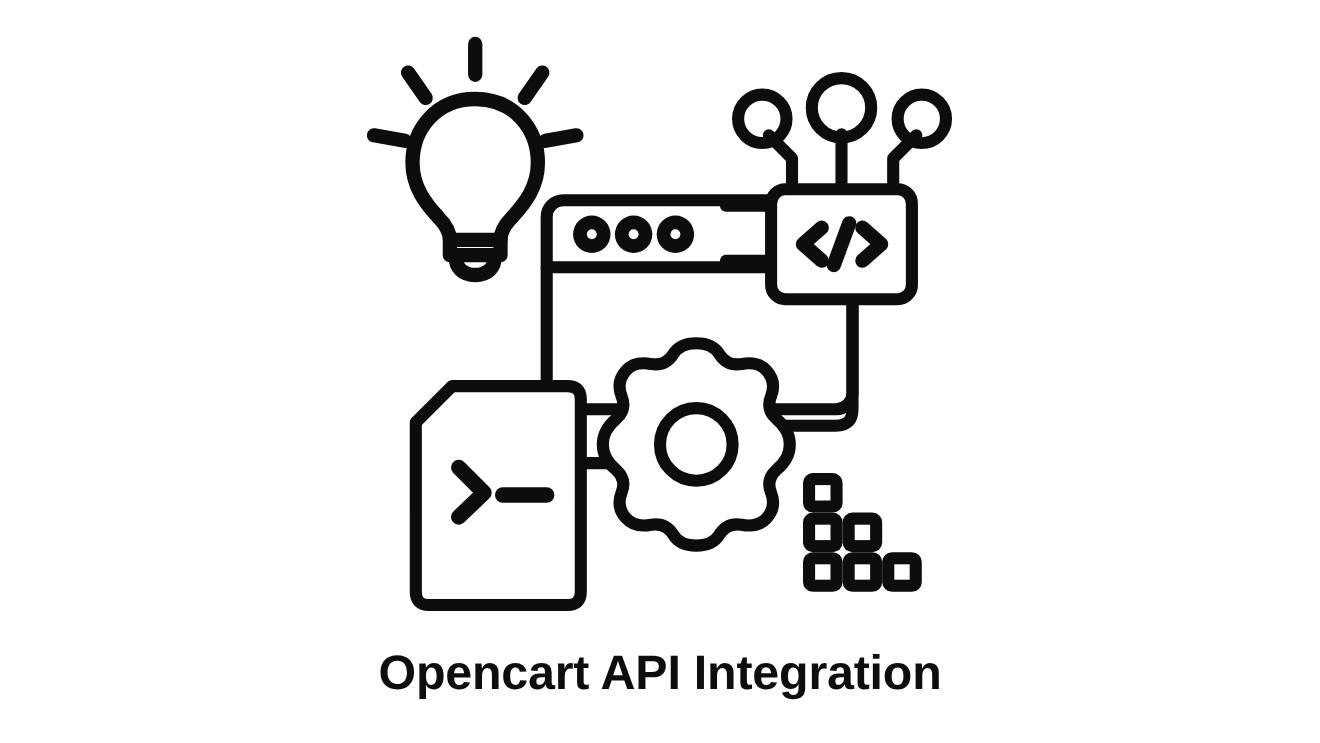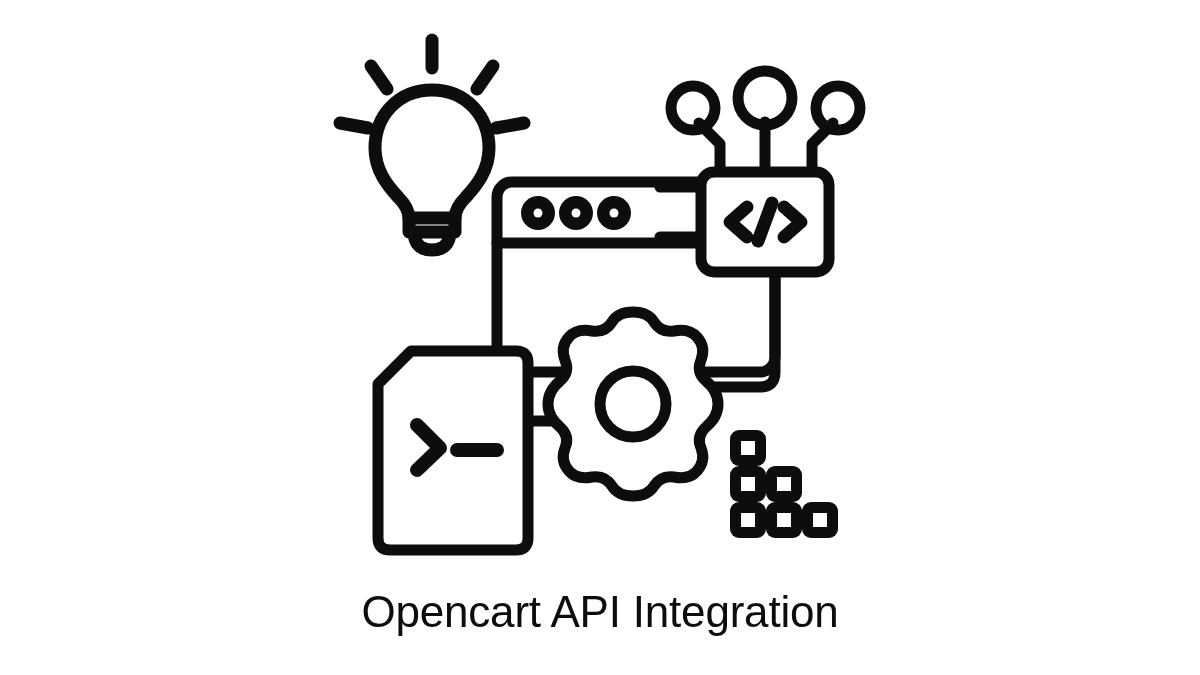--- a/index.html
+++ b/index.html
@@ -29,21 +29,21 @@
     display: block;
   }
   #title {
     position: absolute;
     left: 0;
     top: 586px;
     width: 1200px;
     text-align: center;
     font-family: "Liberation Sans", sans-serif;
     font-size: 44px;
-    font-weight: normal;
+    font-weight: bold;
     letter-spacing: -0.2px;
     color: #0d0d0d;
     line-height: 52px;
     white-space: nowrap;
   }
 </style>
 </head>
 <body>
 
 <div id="page">

